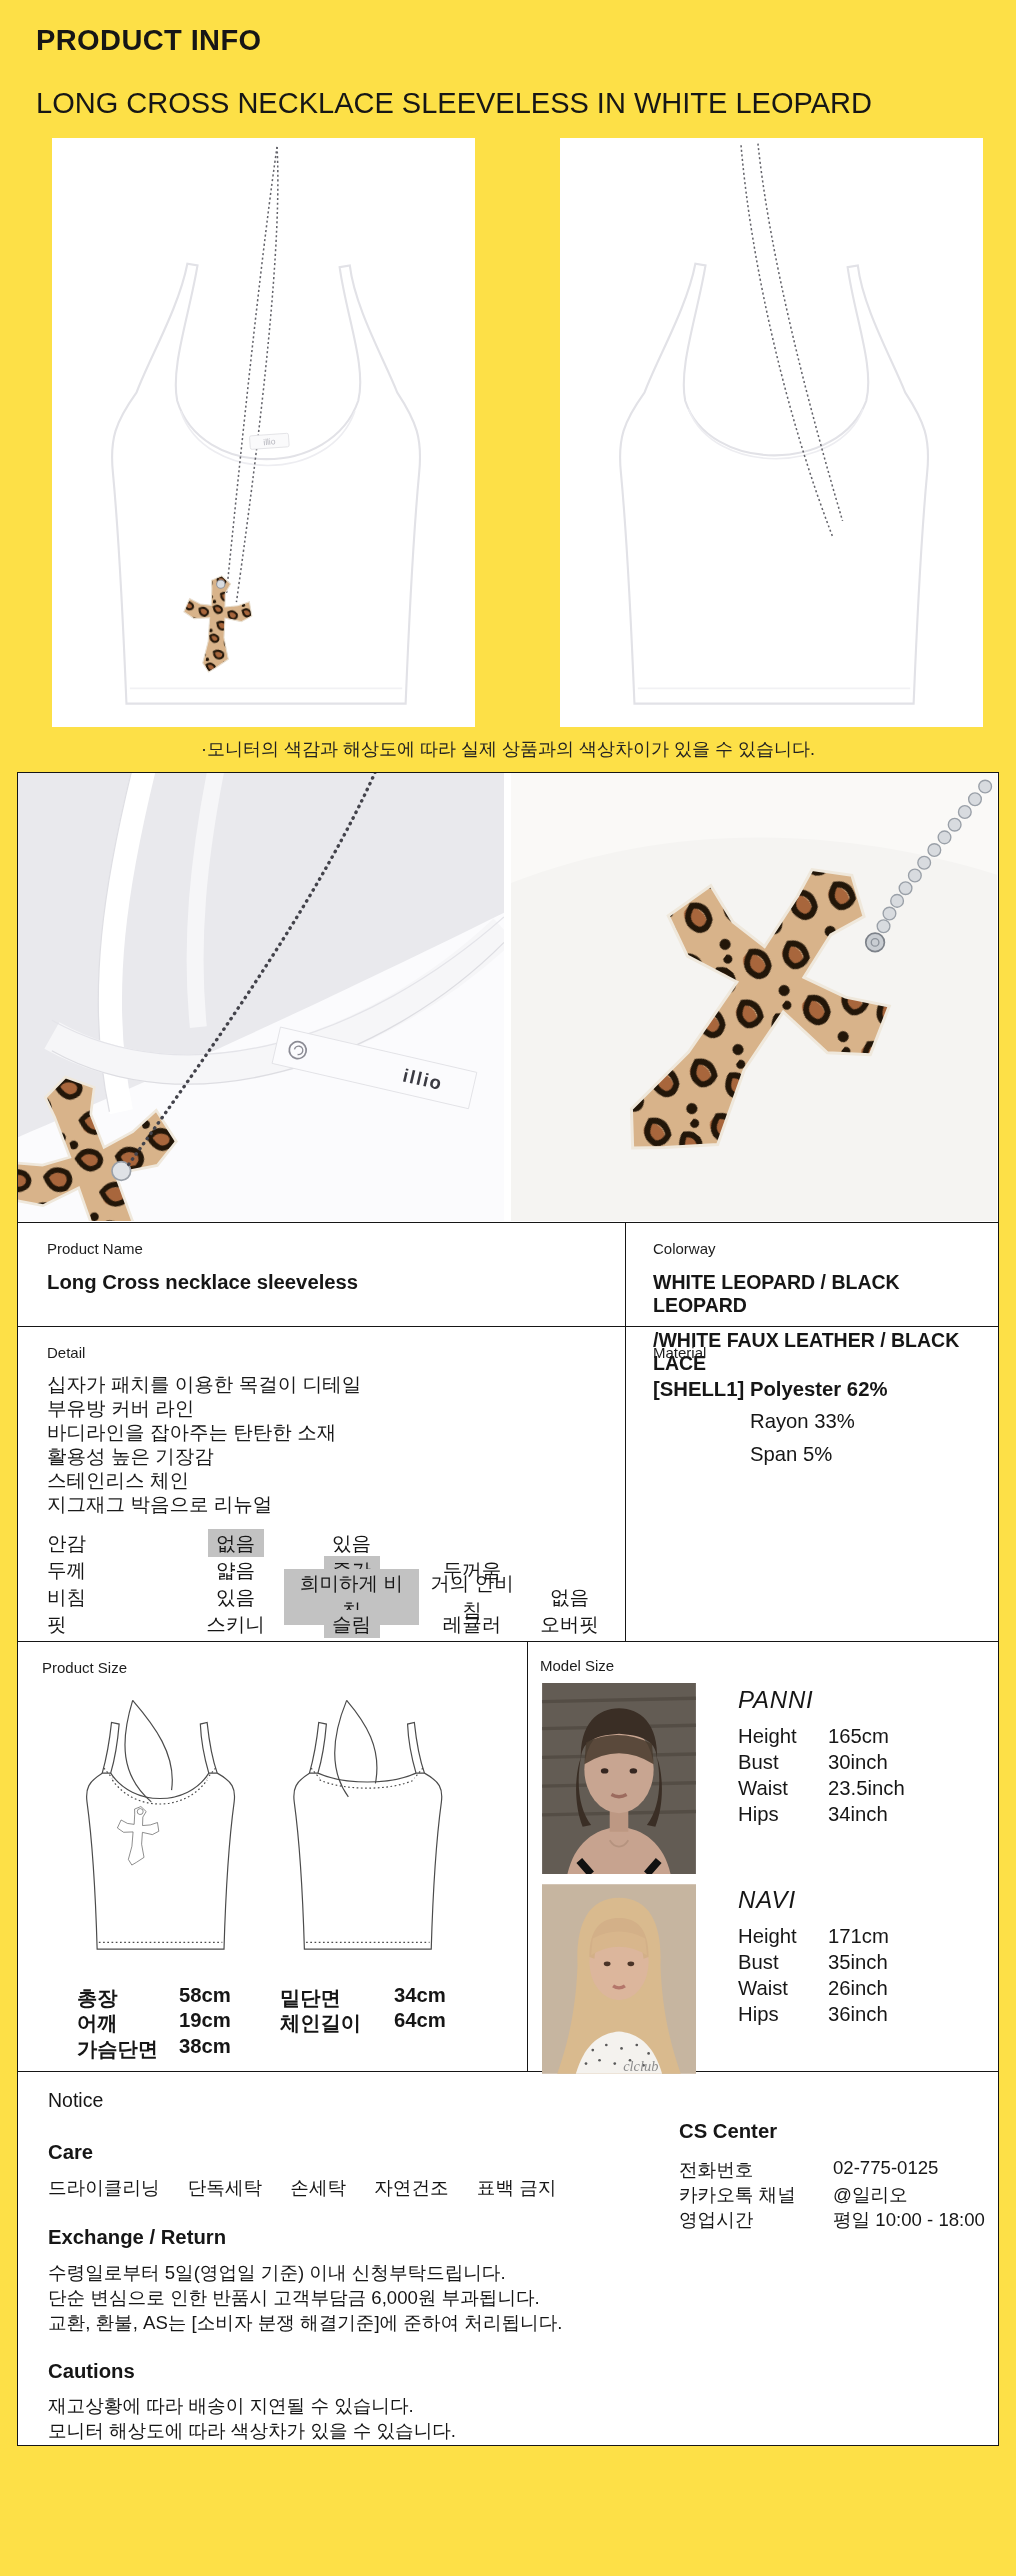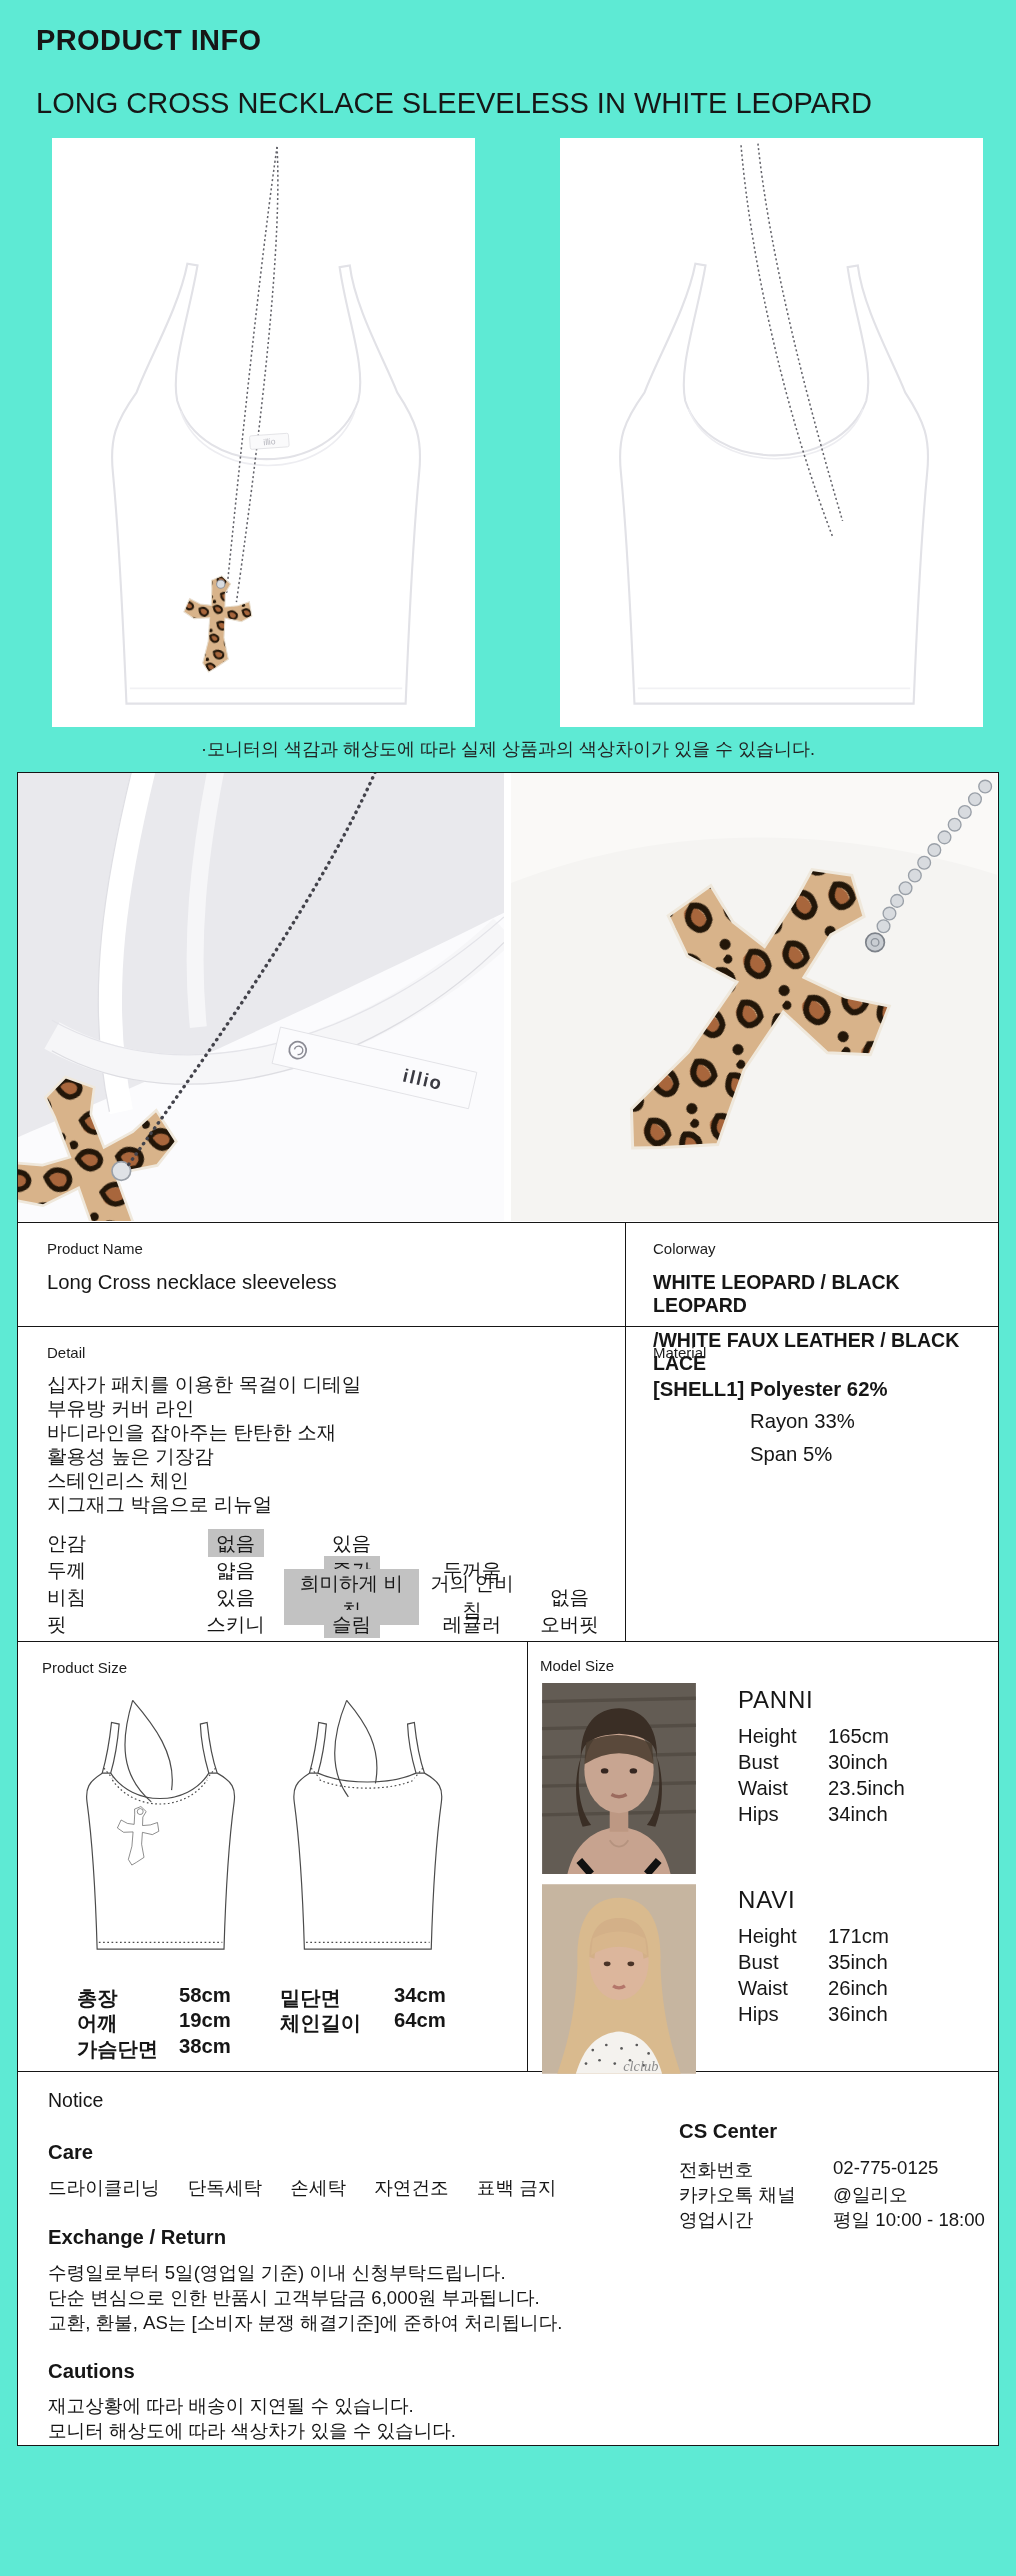--- a/index.html
+++ b/index.html
@@ -1,17 +1,17 @@
 <!DOCTYPE html>
 <html style="font-size:13.5px"><head>
 <meta charset="utf-8">
 <style>
   html,body{margin:0;padding:0;background:#ffffff;}
   .page{
-    position:relative;width:1016px;height:2576px;margin:0 auto;background:#5eead4;
+    position:relative;width:1016px;height:2576px;margin:0 auto;background:#fde047;
     font-family:"Liberation Sans","DejaVu Sans",sans-serif;color:#161616;overflow:hidden;
   }
   
   .prod-info-heading{position:absolute;left:36px;top:24px;font-size:29px;font-weight:bold;letter-spacing:0.4px;}
   .prod-title{position:absolute;left:36px;top:87px;font-size:29px;font-weight:normal;letter-spacing:0;white-space:nowrap;}
   
   .photos{position:absolute;left:47px;top:138px;width:940px;height:589px;display:flex;gap:85px;justify-content:center;}
   .photo{width:423px;height:589px;background:#fff;}
   
   .monitor-notice{position:absolute;left:0;top:737px;width:100%;text-align:center;font-size:18px;color:#222;}
@@ -24,21 +24,21 @@
   .row-name{height:104px;display:flex;}
   .row-detail{height:315px;display:flex;}
   .row-size{height:430px;display:flex;}
   .row-notice{height:373px;}
   .cell-l{box-sizing:border-box;border-right:1.7px solid #161616;}
   .row-name .cell-l,.row-detail .cell-l{width:608px;padding:17px 0 0 29px;}
   .row-name .cell-r,.row-detail .cell-r{flex:1;padding:17px 0 0 27px;box-sizing:border-box;}
   .row-size .cell-l{width:510px;padding:17px 0 0 24px;position:relative;}
   .row-size .cell-r{flex:1;padding:15.2px 0 0 12px;position:relative;box-sizing:border-box;}
   .sec-label{font-size:15px;color:#1d1d1d;}
-  .pname-value{margin-top:14.4px;font-size:20.3px;font-weight:normal;}
+  .pname-value{margin-top:14.4px;font-size:20.3px;font-weight:bold;}
   .colorway-line{margin-top:12px;font-size:19.5px;font-weight:bold;letter-spacing:0;}
   .colorway-line.first{margin-top:14.4px;}
   
   .detail-lines{margin-top:11px;font-size:19.5px;line-height:24px;color:#1a1a1a;}
   .spec-matrix{margin-top:13.5px;font-size:19.5px;}
   .spec-row{display:flex;height:27px;align-items:center;}
   .spec-row .lbl{width:140px;}
   .spec-row .opt{display:inline-block;text-align:center;}
   .opt.c0{width:97px;}
   .opt.c1{width:135px;}
@@ -52,21 +52,21 @@
   
   .size-sketch{position:absolute;left:47px;top:53px;}
   .meas{position:absolute;left:59px;top:342px;display:flex;font-size:20.3px;font-weight:bold;}
   .meas .grp{display:block;}
   .meas .grp.g2{margin-left:49px;}
   .meas .mrow{display:flex;height:25.4px;}
   .meas .mk{width:102px;}
   .meas .grp.g2 .mk{width:114px;}
   .model-photo{position:absolute;left:13.5px;width:154px;}
   .model-text{position:absolute;left:210px;}
-  .model-name{font-size:24px;letter-spacing:0.8px;}
+  .model-name{font-size:24px;letter-spacing:0.8px;font-style:italic;}
   .model-specs{margin-top:11px;font-size:20.3px;}
   .ms-row{display:flex;height:26px;}
   .ms-k{width:90px;}
   
   .row-notice .n-left{position:absolute;left:30px;top:17px;width:593px;}
   .notice-label{font-size:19.5px;}
   .n-h{font-size:20.3px;font-weight:bold;}
   .care-h{margin-top:29px;}
   .care-items{margin-top:11px;font-size:18.6px;}
   .care-items span{margin-right:23px;}

